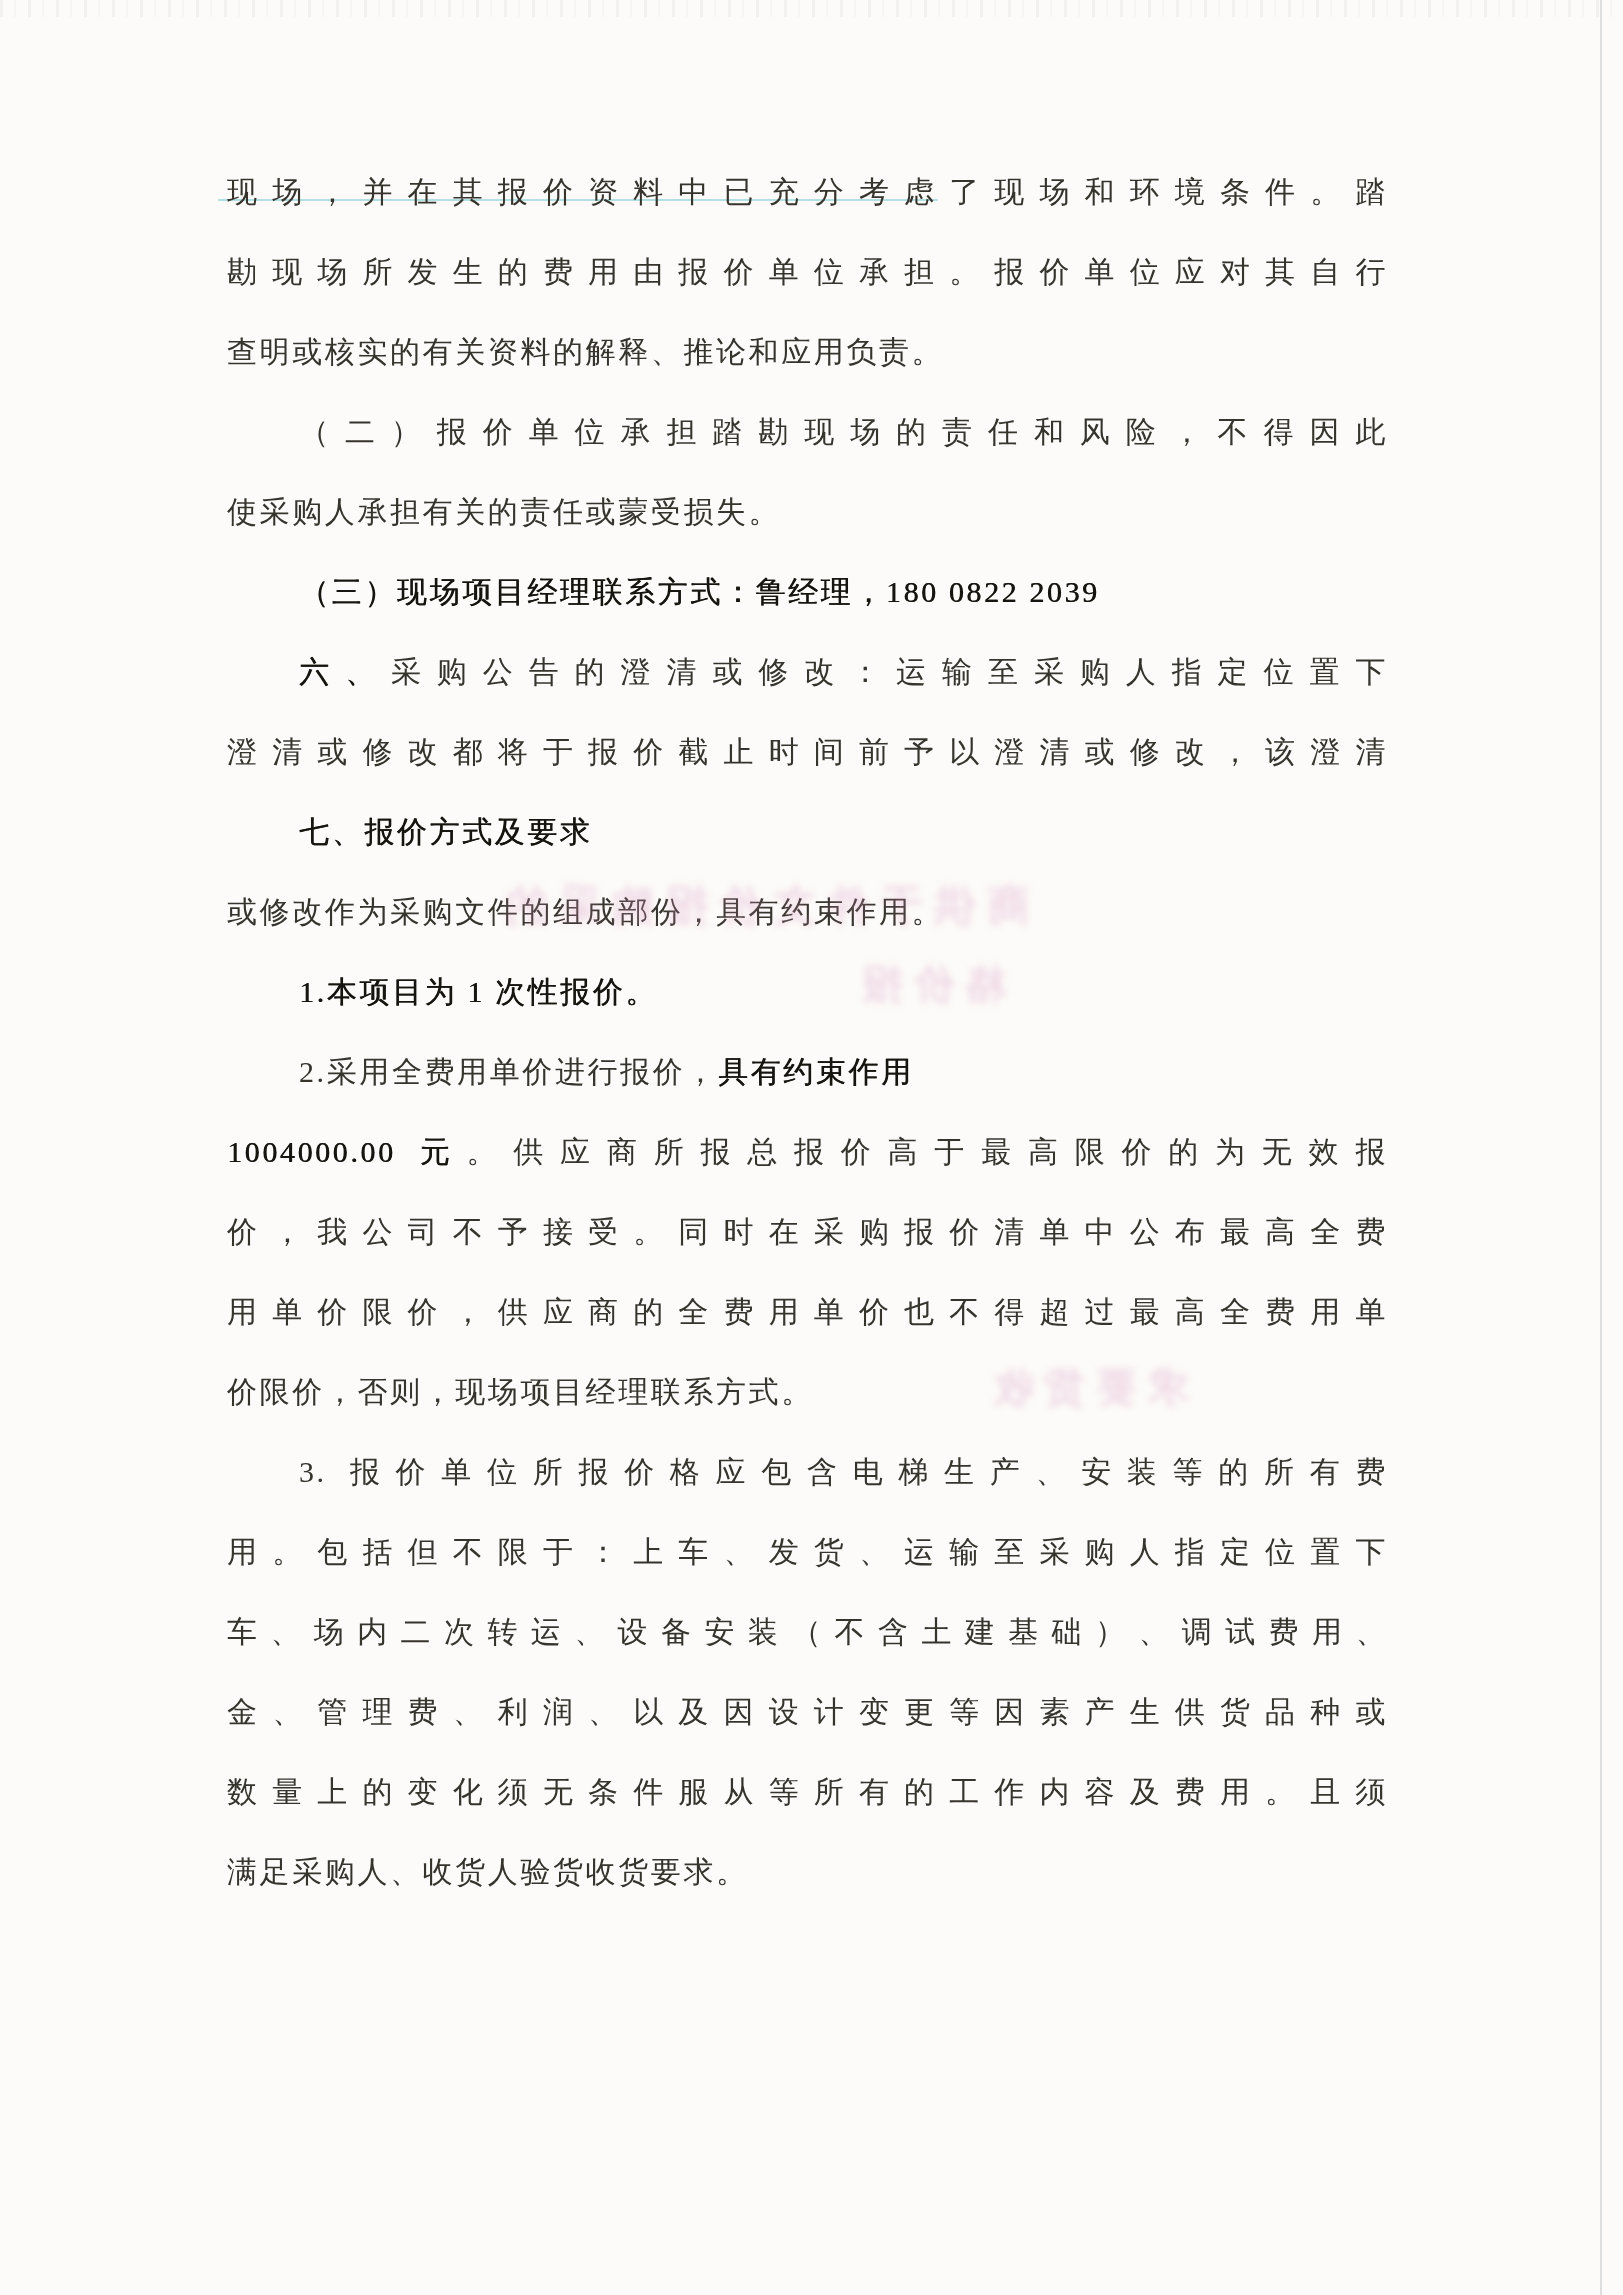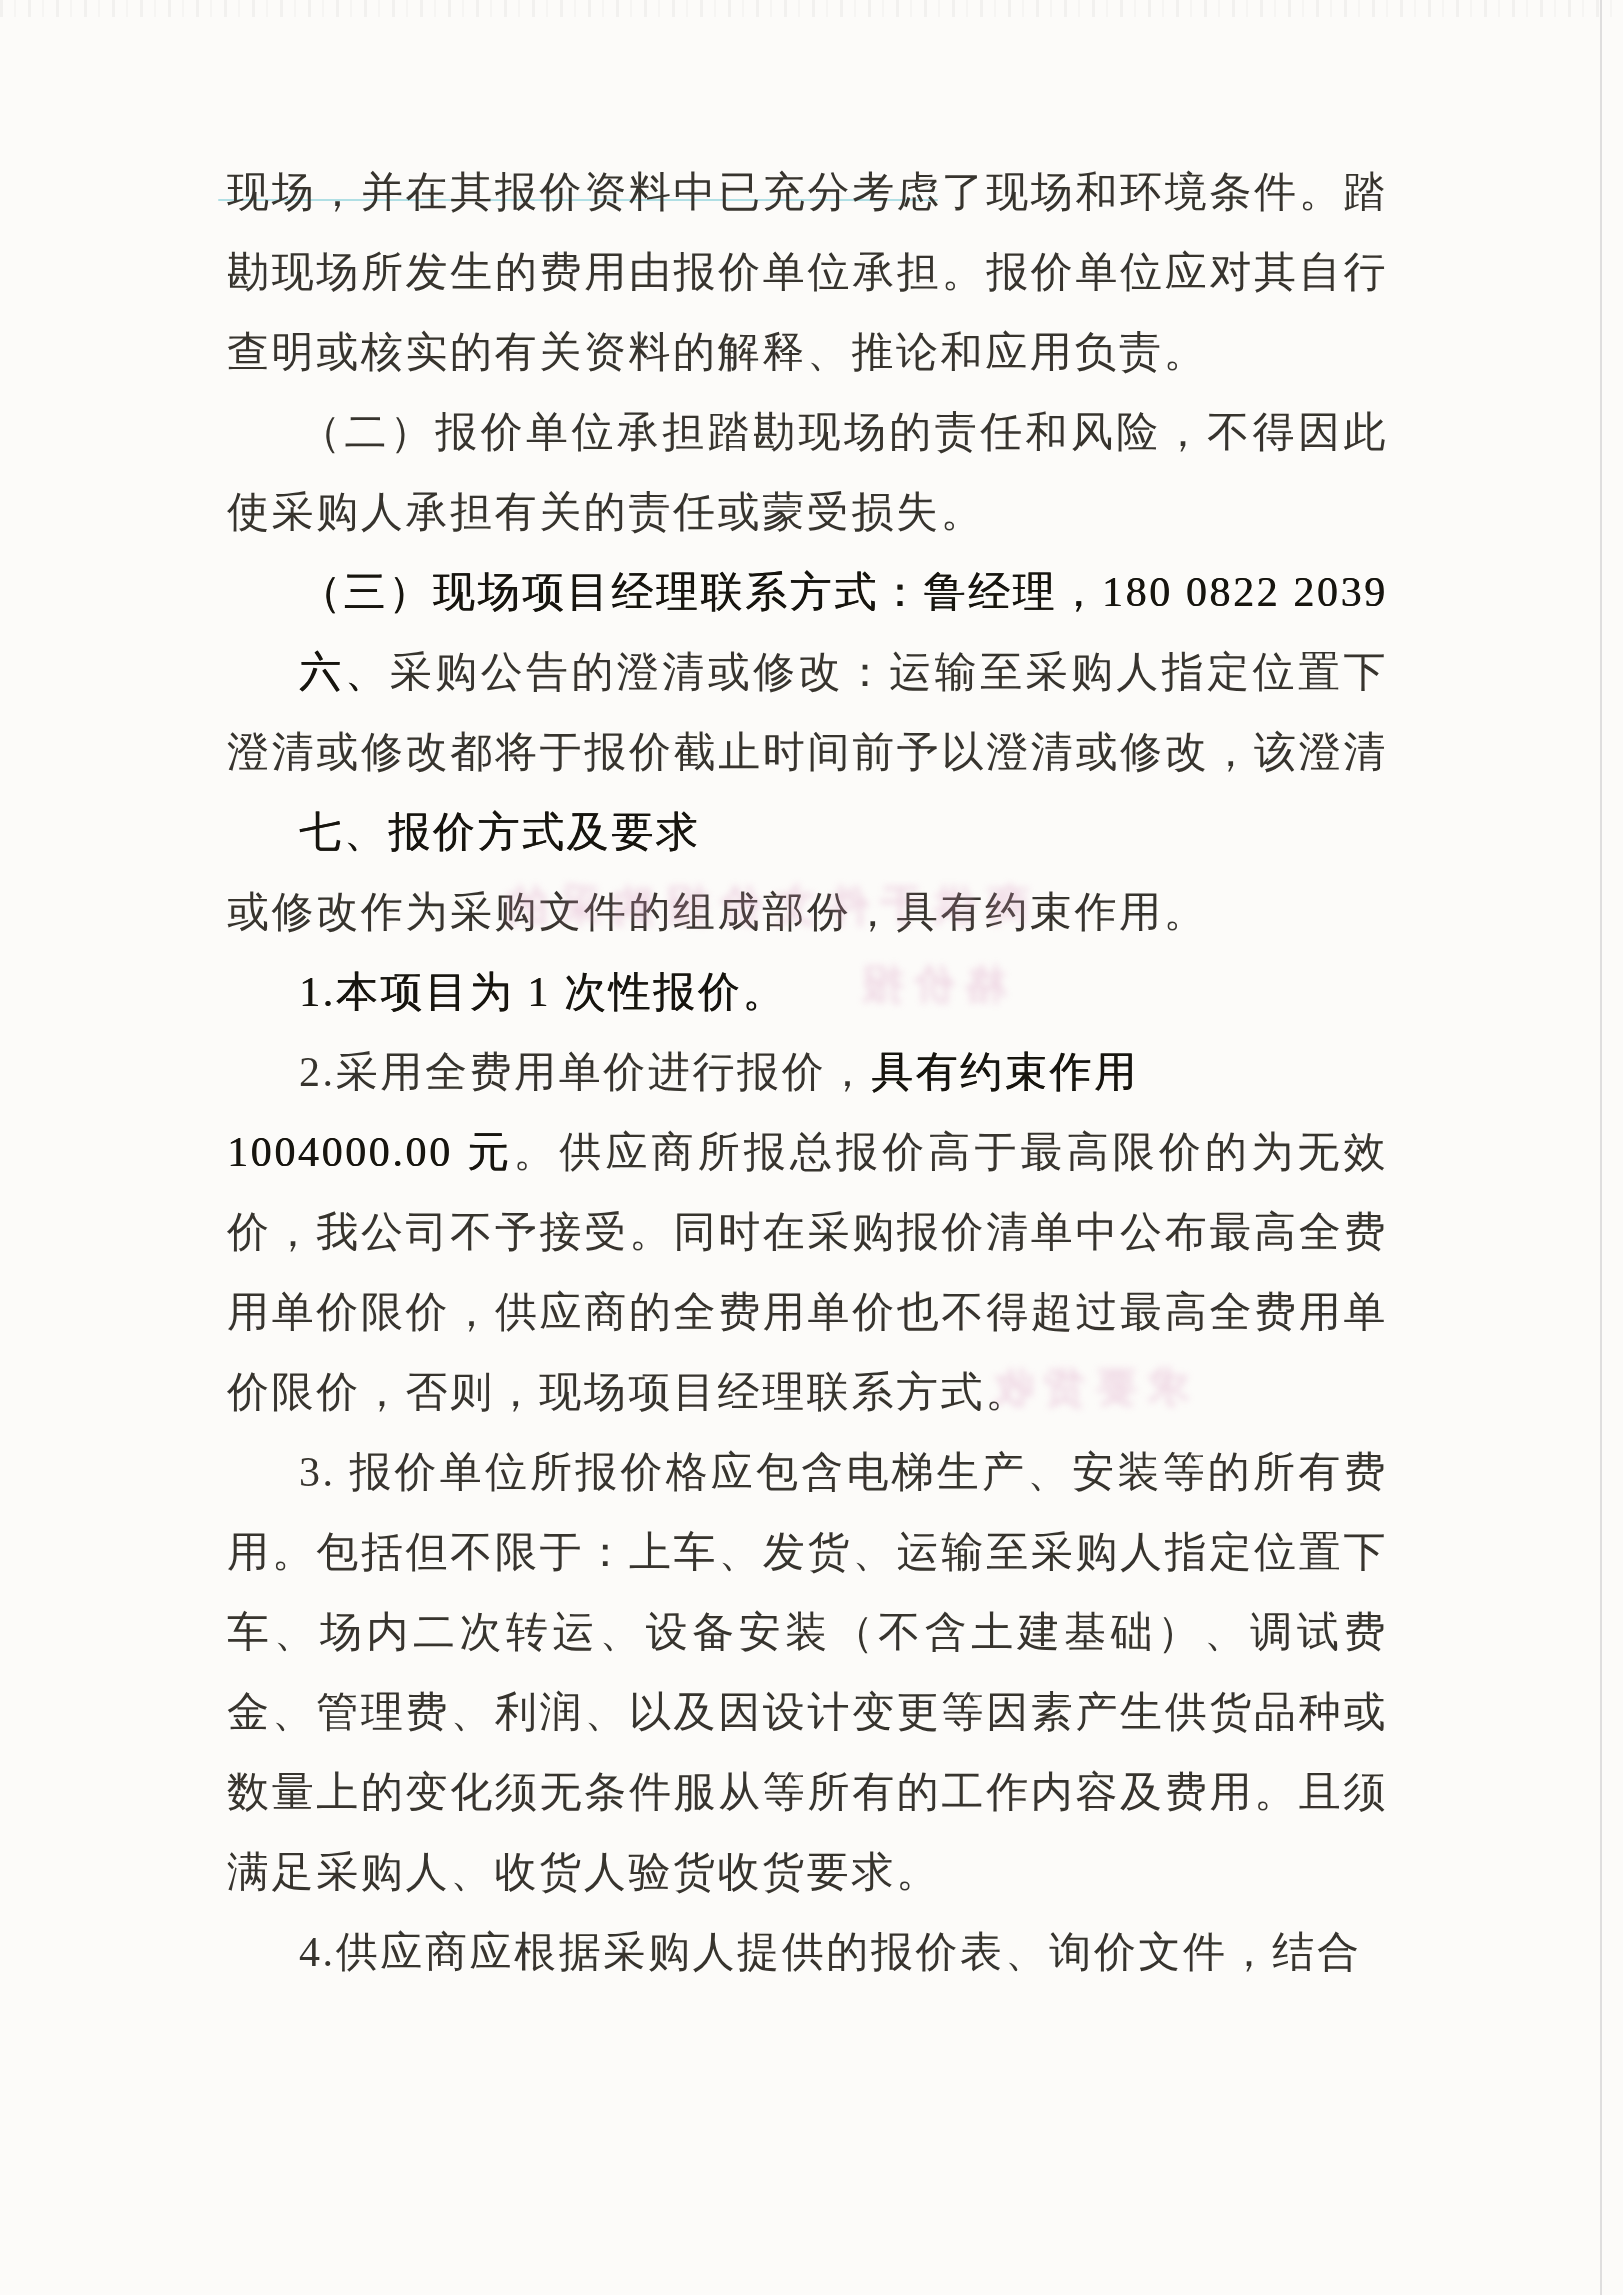--- a/index.html
+++ b/index.html
@@ -16,21 +16,21 @@
     background:repeating-linear-gradient(90deg,
       rgba(70,70,75,.10) 0 3.3px, transparent 3.3px 13.7px,
       rgba(70,70,75,.06) 13.7px 16.4px, transparent 16.4px 28px);
     filter:blur(0.7px);opacity:.55;
   }
   .text-block{
     position:absolute;left:227px;top:152px;width:1161px;
     color:var(--ink,#37342e);
   }
   .line{
-    height:80px;line-height:80px;font-size:42px;
+    height:80px;line-height:80px;font-size:30px;
     letter-spacing:2.6px;overflow:hidden;text-align:left;
     white-space:normal;
   }
   .line.j{
     text-align:justify;
     text-align-last:justify;
     text-justify:inter-character;
   }
   .line.ind{padding-left:72px;}
   .seg{color:var(--ink,#37342e);}
@@ -87,19 +87,18 @@
       <div class="line j"><span class="seg b">1004000.00 元</span><span class="seg">。供应商所报总报价高于最高限价的为无效报</span></div>
       <div class="line j"><span class="seg">价，我公司不予接受。同时在采购报价清单中公布最高全费</span></div>
       <div class="line j"><span class="seg">用单价限价，供应商的全费用单价也不得超过最高全费用单</span></div>
       <div class="line"><span class="seg">价限价，否则，现场项目经理联系方式。</span></div>
       <div class="line j ind"><span class="seg">3. 报价单位所报价格应包含电梯生产、安装等的所有费</span></div>
       <div class="line j"><span class="seg">用。包括但不限于：上车、发货、运输至采购人指定位置下</span></div>
       <div class="line j"><span class="seg">车、场内二次转运、设备安装（不含土建基础）、调试费用、</span></div>
       <div class="line j"><span class="seg">金、管理费、利润、以及因设计变更等因素产生供货品种或</span></div>
       <div class="line j"><span class="seg">数量上的变化须无条件服从等所有的工作内容及费用。且须</span></div>
       <div class="line"><span class="seg">满足采购人、收货人验货收货要求。</span></div>
-      <div class="line ind"><span class="seg">4.供应商应根据采购人提供的报价表、询价文件，结合</span></div>
     </div>
 <div class="bleed" style="left: 494px; top: 877px; font-size: 43px;">商供于件文价报购采的</div>
     <div class="bleed" style="left: 851px; top: 957px; font-size: 41px;">格价报</div>
     <div class="bleed" style="left: 982px; top: 1360px; font-size: 41px;">求要货收</div>
   </div>
 
 
 </body></html>

